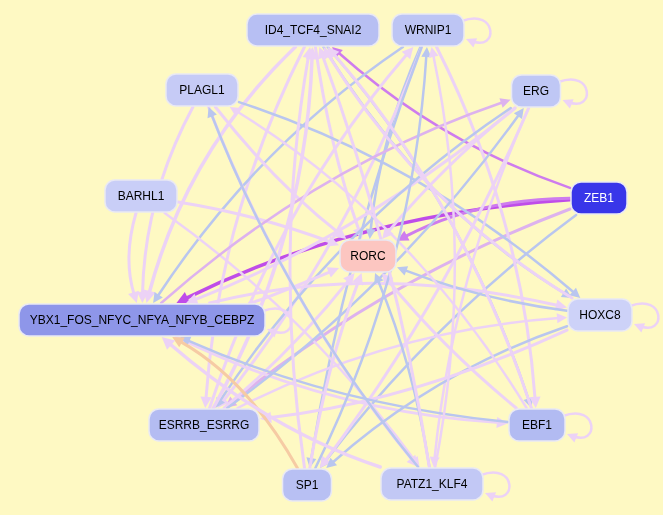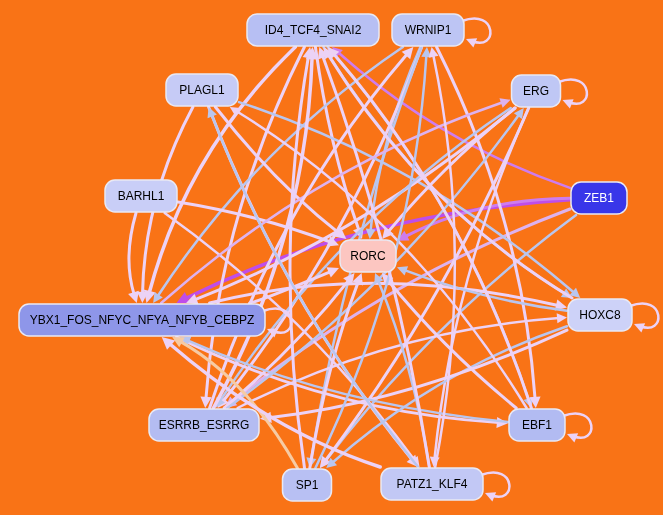--- a/index.html
+++ b/index.html
@@ -1,19 +1,19 @@
 <!DOCTYPE html>
 <html><head>
 <meta charset="utf-8">
 <style>
   html,body{margin:0;padding:0;background:#ffffff;}
   .stage{
     position:relative;
     width:663px;height:515px;
-    background:#f97316;
+    background:#fef9c3;
     overflow:hidden;
     font-family:"Liberation Sans", sans-serif;
   }
   svg text{
     font-family:"Liberation Sans", sans-serif;
     font-size:12px;
   }
 </style>
 </head>
 <body>

